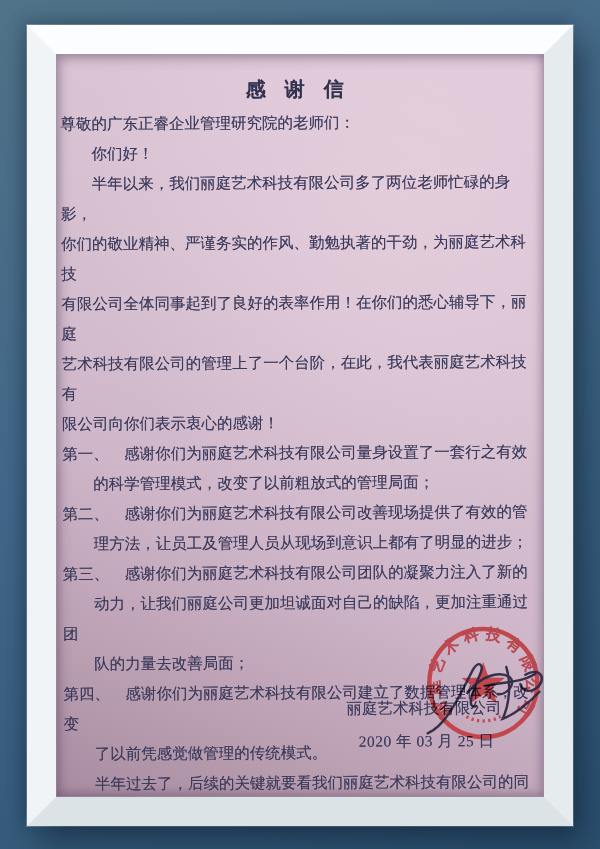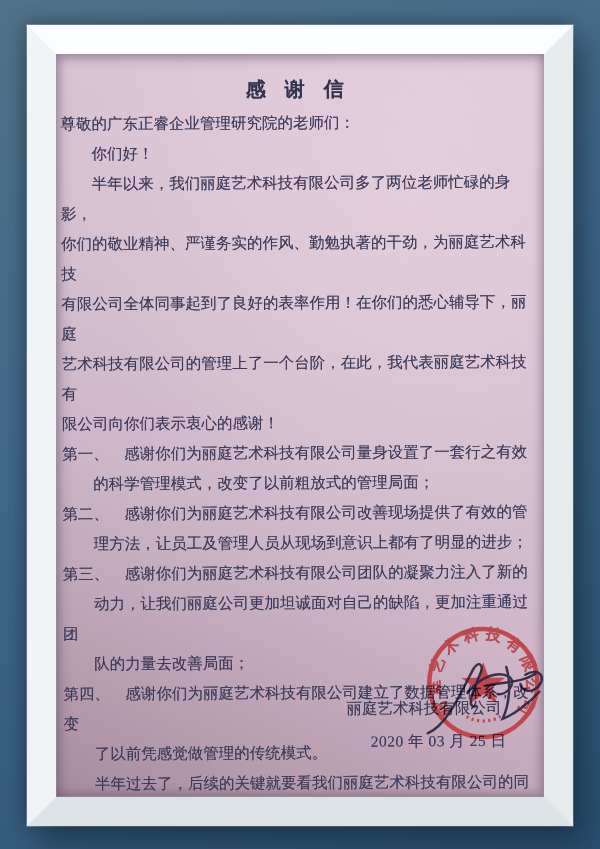--- a/index.html
+++ b/index.html
@@ -31,21 +31,21 @@
           box-sizing:border-box;color:#3b3a5c;
           transform:rotate(-0.3deg);
           text-shadow:0 0 .6px rgba(55,54,90,.55);}
 
   .title{text-align:center;font-size:20px;font-weight:bold;color:#32314f;
          letter-spacing:7px;line-height:26px;margin:6px 0;}
 
   .line{font-size:15.5px;line-height:30px;white-space:pre-wrap;}
 
   .sig{position:absolute;left:289px;top:638px;font-size:15.5px;line-height:33px;}
-  .sig .date{margin-left:24px;letter-spacing:.5px;}
+  .sig .date{margin-left:12px;letter-spacing:.5px;}
 
   .seal{position:absolute;left:348px;top:560px;width:160px;height:145px;
         mix-blend-mode:multiply;}
   .seal svg{display:block;}
 </style>
 </head>
 <body>
 
 <div class="scene">
   <div class="frame">

